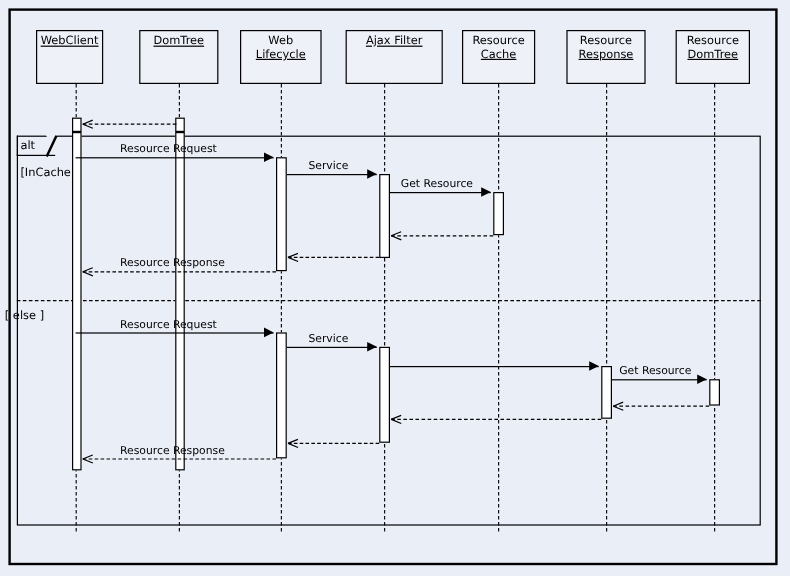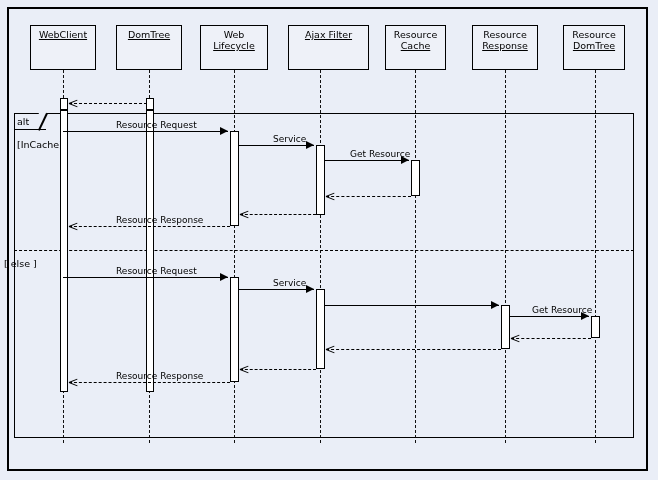--- a/index.html
+++ b/index.html
@@ -86,31 +86,30 @@
   }
   .arrow-l-open:before,.arrow-l-open:after{
     content:"";position:absolute;left:0;top:4px;
     width:9px;height:1.3px;background:#000;
   }
   .arrow-l-open:before{transform-origin:0 50%;transform:rotate(-22deg);}
   .arrow-l-open:after{transform-origin:0 50%;transform:rotate(22deg);}
   .msg-label{
     position:absolute;font-size:9px;line-height:10px;color:#000;
     white-space:nowrap;
-    margin-left:16px;
   }
 </style>
 </head>
 <body>
 
 <div id="canvas">
   <div class="page-border"></div>
 
   <div id="lifelines-layer">
-      <div class="lifeline-head" style="left: 30px; top: 25px; width: 66px; height: 45px;">
+      <div class="lifeline-head" style="left: 30px; top: 25px; width: 56px; height: 45px;">
         <div class="lh-line ul">WebClient</div>
       </div>
       <div class="lifeline" style="left: 63px; top: 70px; height: 373px;"></div>
       <div class="lifeline-head" style="left: 116px; top: 25px; width: 66px; height: 45px;">
         <div class="lh-line ul">DomTree</div>
       </div>
       <div class="lifeline" style="left: 149px; top: 70px; height: 373px;"></div>
       <div class="lifeline-head" style="left: 200px; top: 25px; width: 68px; height: 45px;">
         <div class="lh-line">Web</div>
         <div class="lh-line ul">Lifecycle</div>

